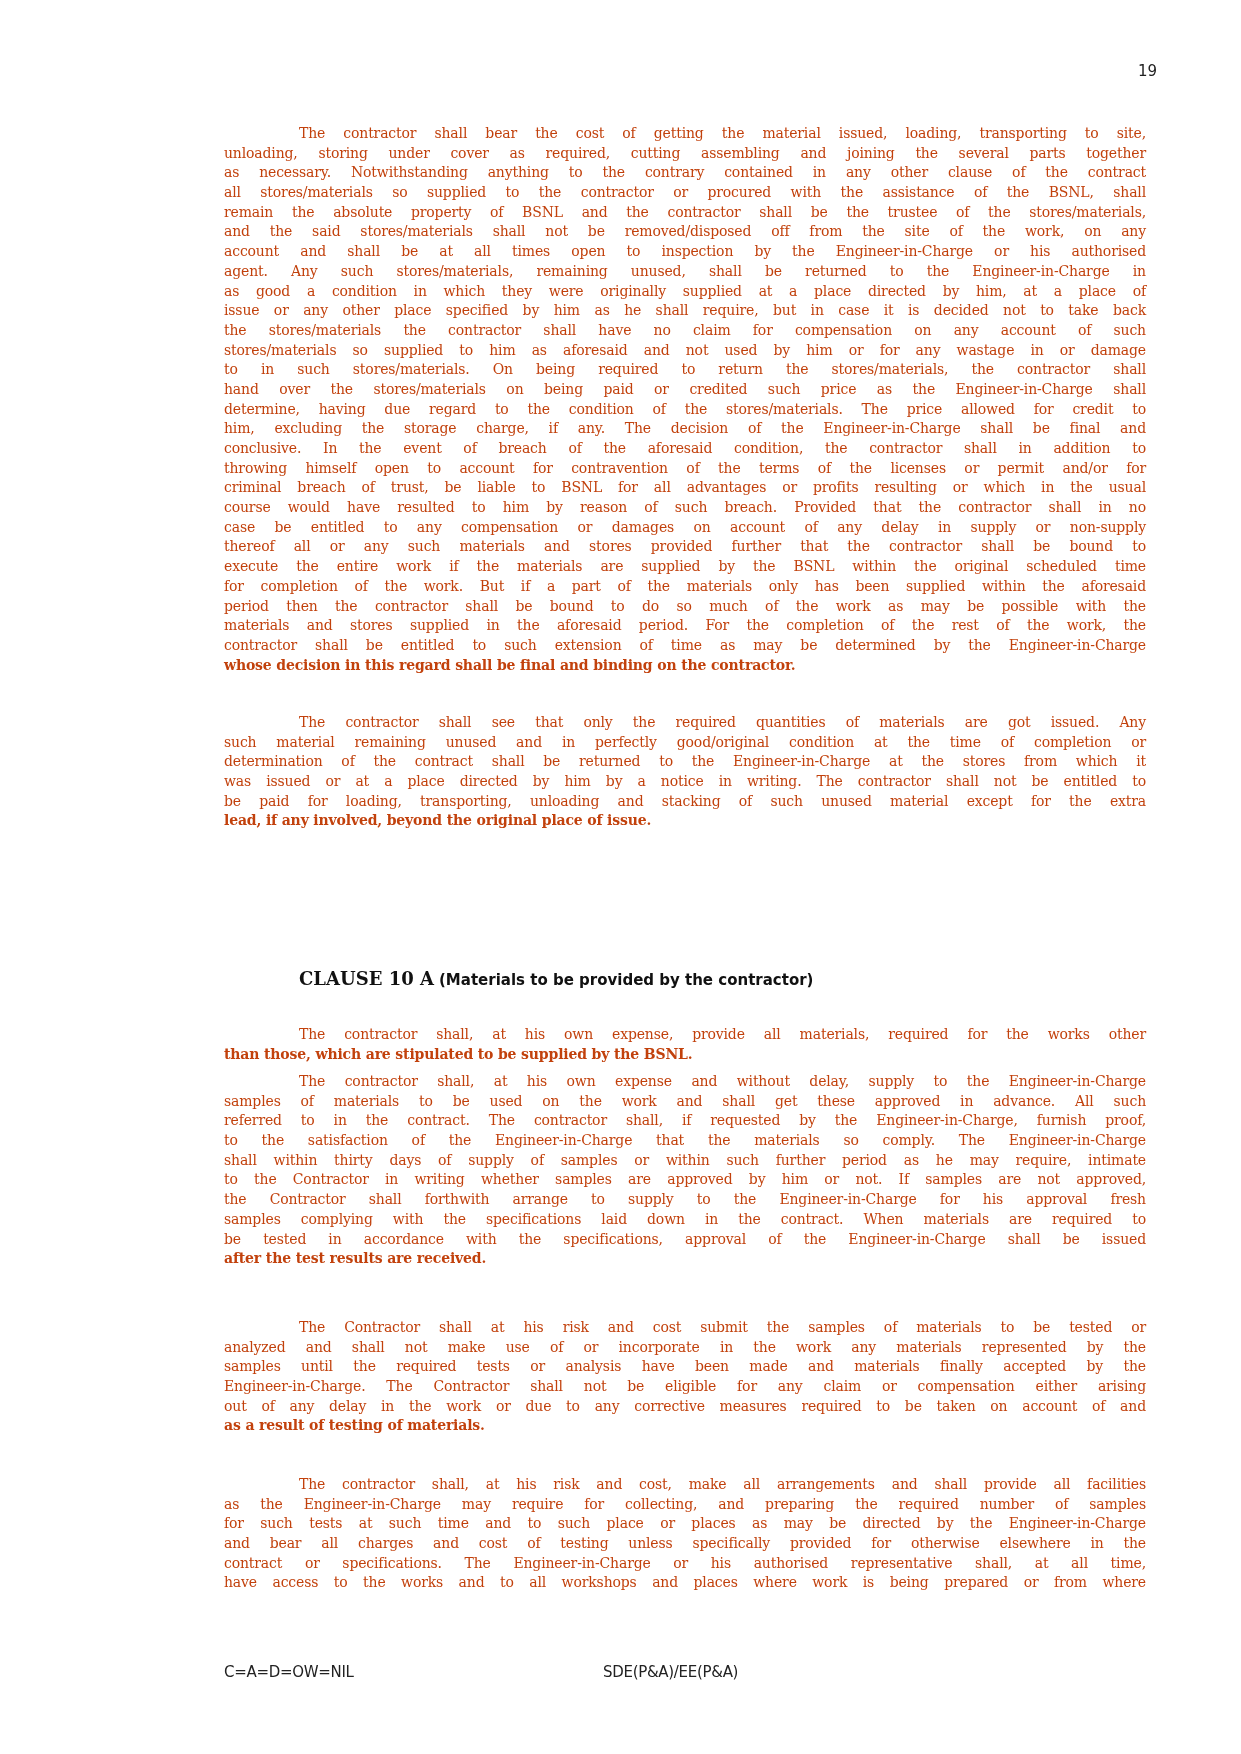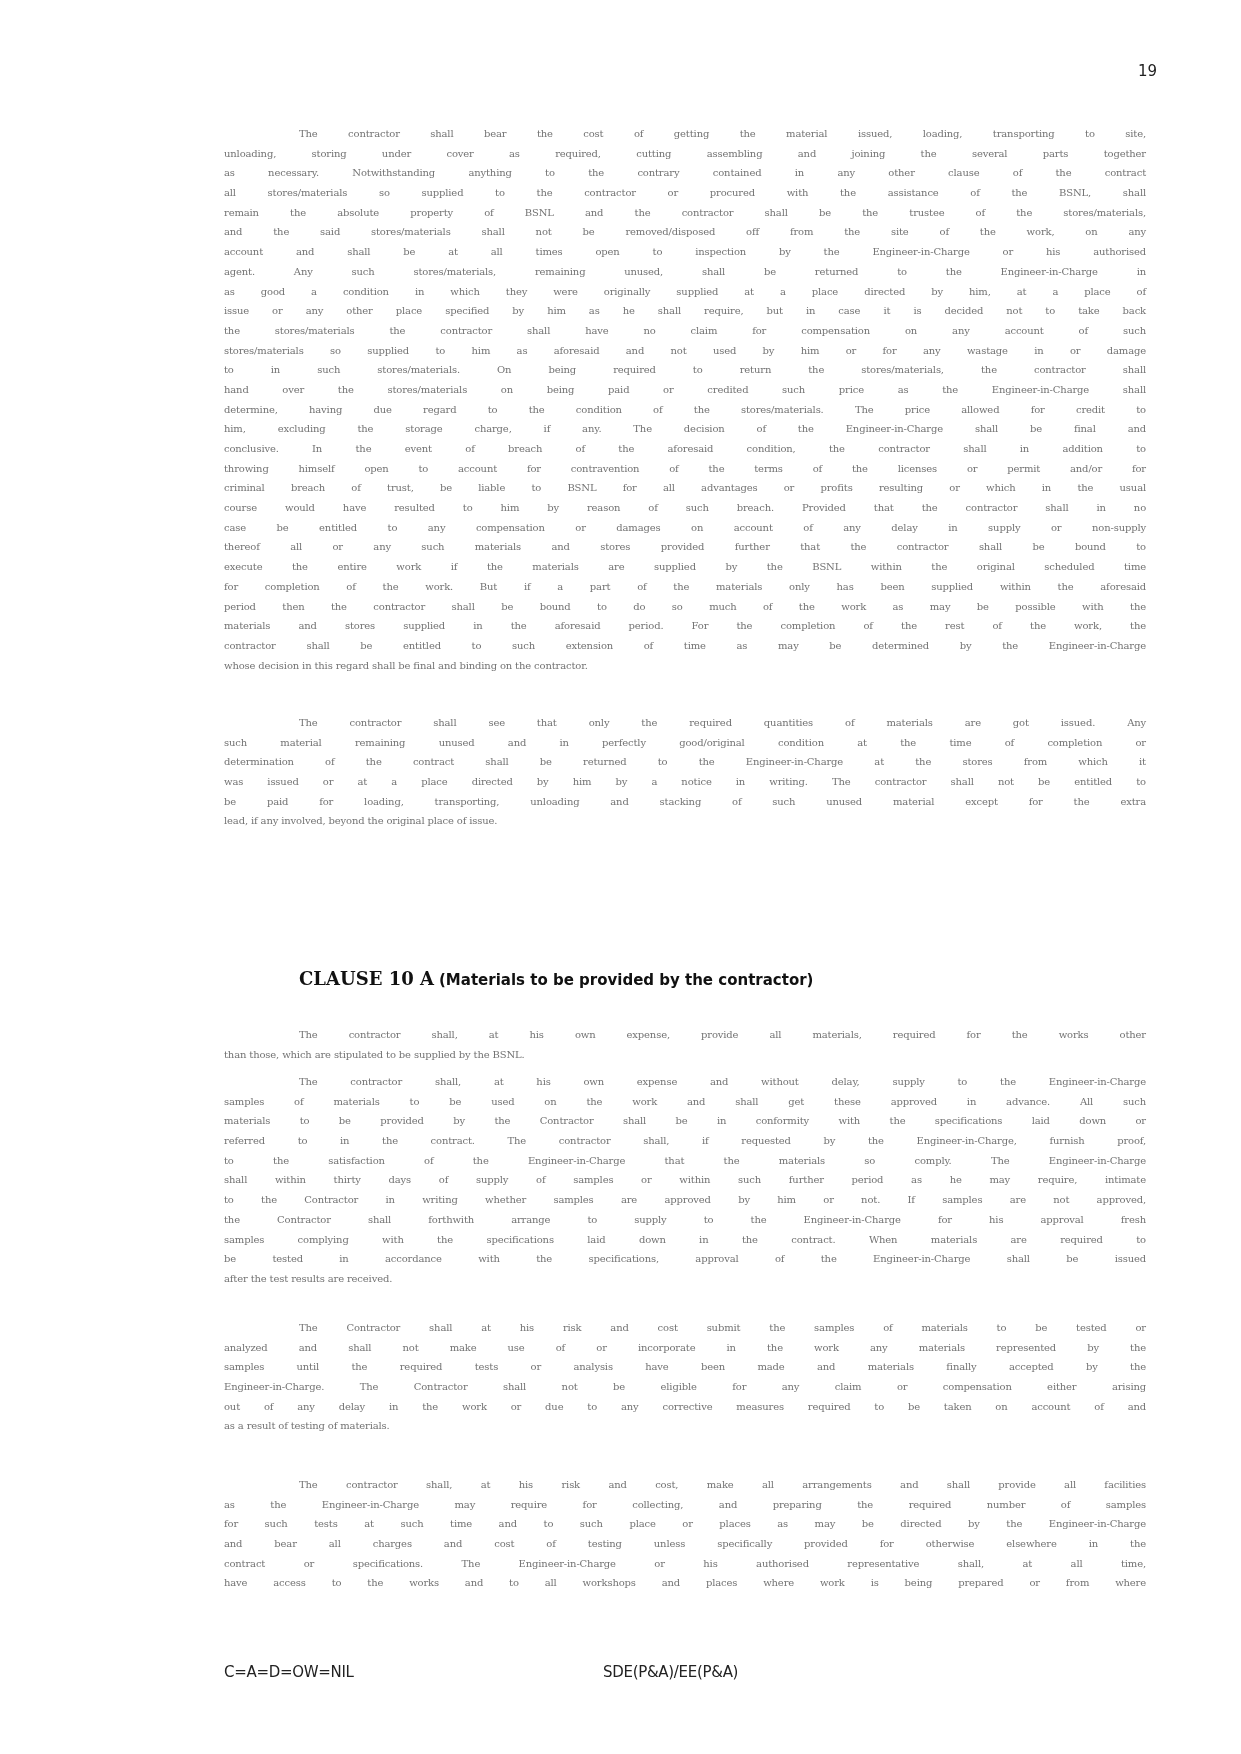--- a/index.html
+++ b/index.html
@@ -3,28 +3,28 @@
 <meta charset="utf-8">
 <style>
   html, body { margin: 0; padding: 0; background: #ffffff; }
   body { width: 1241px; height: 1754px; position: relative; overflow: hidden; color: #1a1a1a; }
   .page-number {
     position: absolute; top: 62px; left: 1138px;
     font-family: "DejaVu Sans", sans-serif; font-size: 15px; color: #222;
   }
   .body-text {
     position: absolute; left: 224px; width: 922px;
-    font-family: "DejaVu Serif", serif; font-size: 10px; color: #737373;
+    font-family: "DejaVu Serif", serif; font-size: 14px; color: #c2410c;
   }
   .line {
     display: block; height: 19.7px; line-height: 19.7px;
     text-align: justify; text-align-last: justify; white-space: nowrap; overflow: visible;
     letter-spacing: -0.15px;
   }
-  .line.last { text-align-last: left; }
+  .line.last { text-align-last: left; font-weight: bold; }
   .line.indent { padding-left: 75px; }
   .heading {
     position: absolute; left: 299px; top: 968px;
     font-family: "DejaVu Serif", serif; color: #111;
   }
   .heading .clause-no { font-weight: bold; font-size: 18px; }
   .heading .clause-title { font-family: "DejaVu Sans", sans-serif; font-weight: bold; font-size: 15px; margin-top: 29px; }
   .footer-left, .footer-right {
     position: absolute; top: 1663px;
     font-family: "DejaVu Sans", sans-serif; font-size: 15px; color: #222;
@@ -82,21 +82,20 @@
   <span class="clause-title">(Materials to be provided by the contractor)</span>
 </div>
 
 <div class="body-text" style="top:1013px;margin-top:12px;">
     <span class="line indent">The contractor shall, at his own expense, provide all materials, required for the works other</span>
     <span class="line last">than those, which are stipulated to be supplied by the BSNL.</span>
   </div>
 <div class="body-text" style="top:1072px;">
     <span class="line indent">The contractor shall, at his own expense and without delay, supply to the Engineer-in-Charge</span>
     <span class="line">samples of materials to be used on the work and shall get these approved in advance. All such</span>
-    <span class="line">materials to be provided by the Contractor shall be in conformity with the specifications laid down or</span>
     <span class="line">referred to in the contract. The contractor shall, if requested by the Engineer-in-Charge, furnish proof,</span>
     <span class="line">to the satisfaction of the Engineer-in-Charge that the materials so comply. The Engineer-in-Charge</span>
     <span class="line">shall within thirty days of supply of samples or within such further period as he may require, intimate</span>
     <span class="line">to the Contractor in writing whether samples are approved by him or not. If samples are not approved,</span>
     <span class="line">the Contractor shall forthwith arrange to supply to the Engineer-in-Charge for his approval fresh</span>
     <span class="line">samples complying with the specifications laid down in the contract. When materials are required to</span>
     <span class="line">be tested in accordance with the specifications, approval of the Engineer-in-Charge shall be issued</span>
     <span class="line last">after the test results are received.</span>
   </div>
 <div class="body-text" style="top:1318px;">

